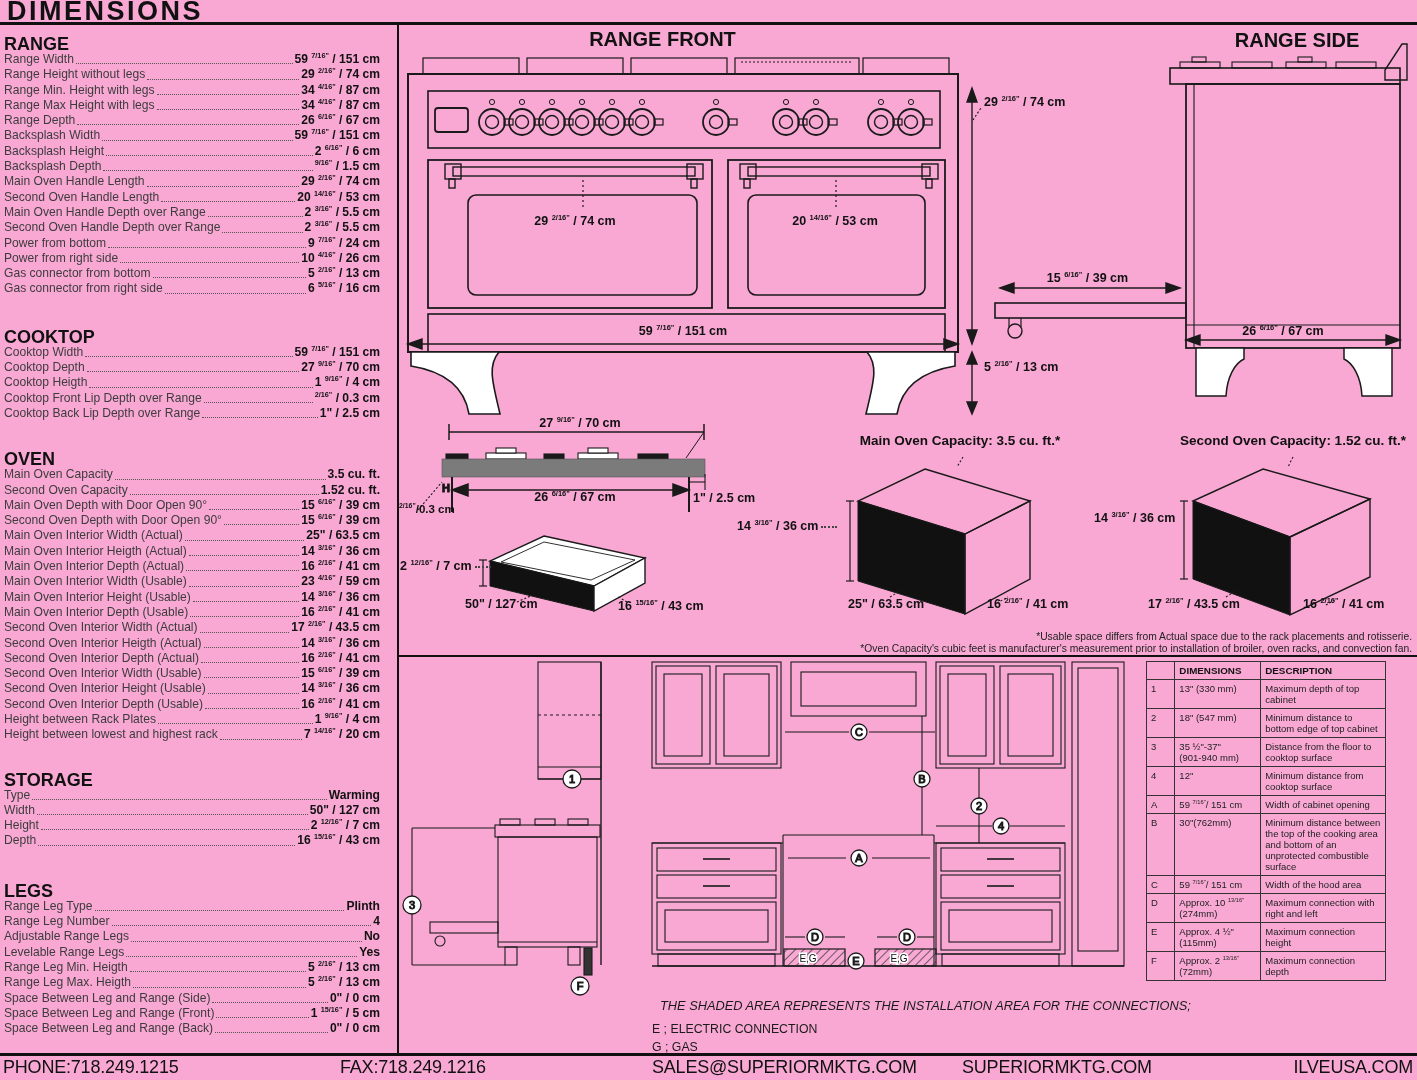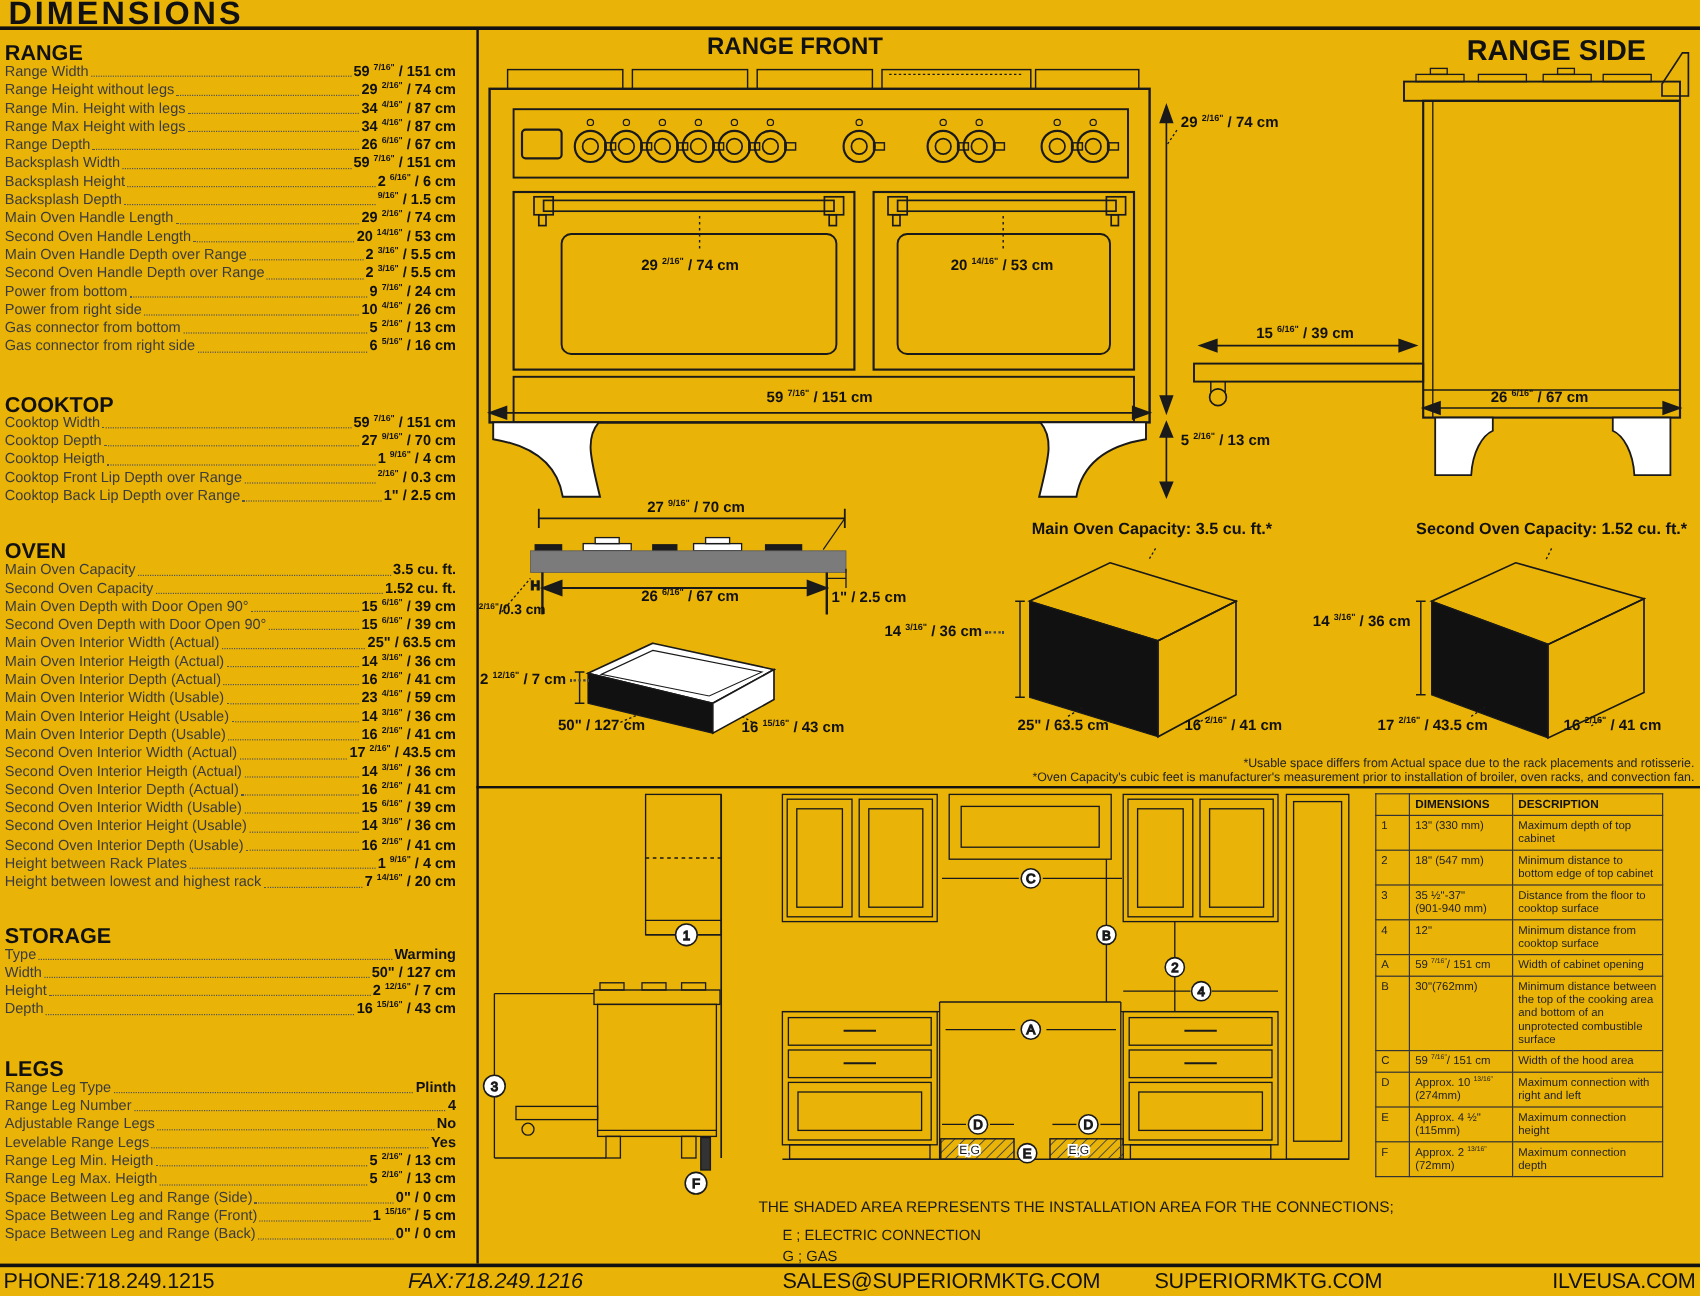--- a/index.html
+++ b/index.html
@@ -1,16 +1,16 @@
 <!DOCTYPE html>
 <html><head>
 <meta charset="utf-8">
 <style>
   html,body{margin:0;padding:0;background:#fff;}
-  .page{position:relative;width:1417px;height:1080px;background:#eab308;overflow:hidden;
+  .page{position:relative;width:1417px;height:1080px;background:#f9a8d4;overflow:hidden;
         font-family:"Liberation Sans",sans-serif;color:#111;}
   .hline{position:absolute;background:#111;}
   .vline{position:absolute;background:#111;}
   .page-title{position:absolute;left:7px;top:-4px;font-size:27px;font-weight:800;letter-spacing:2.5px;color:#111;}
   
   .spec-col{position:absolute;left:4px;top:30px;width:376px;}
   .spec-sec{margin-top:35px;}
   .spec-sec:nth-of-type(1){margin-top:7px;}
   .spec-sec:nth-of-type(2){margin-top:33px;}
   .spec-sec:nth-of-type(3){margin-top:31px;}
@@ -324,21 +324,21 @@
         </div>
         <div class="spec-row">
           <span class="lbl">Space Between Leg and Range (Back)</span>
           <span class="dots"></span>
           <span class="val">0" / 0 cm</span>
         </div>
       </div>
     </div>
 
   <div class="drw-title" style="left:575px;top:28px;width:175px;font-size:20px;">RANGE FRONT</div>
-  <div class="drw-title" style="left:1217px;top:29px;width:160px;font-size:24px;">RANGE SIDE</div>
+  <div class="drw-title" style="left:1217px;top:29px;width:160px;font-size:20px;">RANGE SIDE</div>
   <div class="drw-title" style="left:845px;top:433px;width:230px;font-size:13.5px;">Main Oven Capacity: 3.5 cu. ft.*</div>
   <div class="drw-title" style="left:1170px;top:433px;width:246px;font-size:13.5px;">Second Oven Capacity: 1.52 cu. ft.*</div>
 
   <svg style="left:403px;top:28px;" width="580" height="392" viewBox="0 0 580 392">
     <g stroke="#1a1a1a" fill="none">
 
       <g stroke-width="1.2">
         <rect x="20" y="30" width="96" height="16"></rect>
           <rect x="124" y="30" width="96" height="16"></rect>
         <rect x="228" y="30" width="96" height="16"></rect>
@@ -706,21 +706,21 @@
   <div class="dim-label" style="left:737px;top:519px;"><span>14 <sup>3/16"</sup> / 36 cm</span><span class="dotlead"></span></div>
   <div class="dim-label" style="left:848px;top:597px;">25" / 63.5 cm</div>
   <div class="dim-label" style="left:987px;top:597px;">16 <sup>2/16"</sup> / 41 cm</div>
   <div class="dim-label" style="left:1094px;top:511px;">14 <sup>3/16"</sup> / 36 cm</div>
   <div class="dim-label" style="left:1148px;top:597px;">17 <sup>2/16"</sup> / 43.5 cm</div>
   <div class="dim-label" style="left:1303px;top:597px;">16 <sup>2/16"</sup> / 41 cm</div>
 
   <div class="fn" style="top:631px;">*Usable space differs from Actual space due to the rack placements and rotisserie.</div>
   <div class="fn" style="top:643px;">*Oven Capacity's cubic feet is manufacturer's measurement prior to installation of broiler, oven racks, and convection fan.</div>
 
-  <div class="note" style="left:632px;top:998px;font-size:12.8px;">THE SHADED AREA REPRESENTS THE INSTALLATION AREA FOR THE CONNECTIONS;</div>
+  <div class="note" style="left:660px;top:998px;font-size:12.8px;font-style:italic;">THE SHADED AREA REPRESENTS THE INSTALLATION AREA FOR THE CONNECTIONS;</div>
   <div class="note" style="left:652px;top:1022px;">E ; ELECTRIC CONNECTION</div>
   <div class="note" style="left:652px;top:1040px;">G ; GAS</div>
 
   <table class="inst-table">
     <thead>
       <tr>
         <th class="key"></th>
         <th>DIMENSIONS</th>
         <th>DESCRIPTION</th>
       </tr>
@@ -777,18 +777,18 @@
         <tr>
           <td class="key">F</td>
           <td class="dim">Approx. 2 <sup>13/16"</sup>
 (72mm)</td>
           <td class="desc">Maximum connection depth</td>
         </tr>
       </tbody>
   </table>
 
   <div class="footer-item" style="left:3px;">PHONE:718.249.1215</div>
-  <div class="footer-item" style="left:340px;font-style:italic;">FAX:718.249.1216</div>
+  <div class="footer-item" style="left:340px;">FAX:718.249.1216</div>
   <div class="footer-item" style="left:652px;">SALES@SUPERIORMKTG.COM</div>
   <div class="footer-item" style="left:962px;">SUPERIORMKTG.COM</div>
   <div class="footer-item" style="right:4px;">ILVEUSA.COM</div>
 
 </div>
 
 </body></html>

